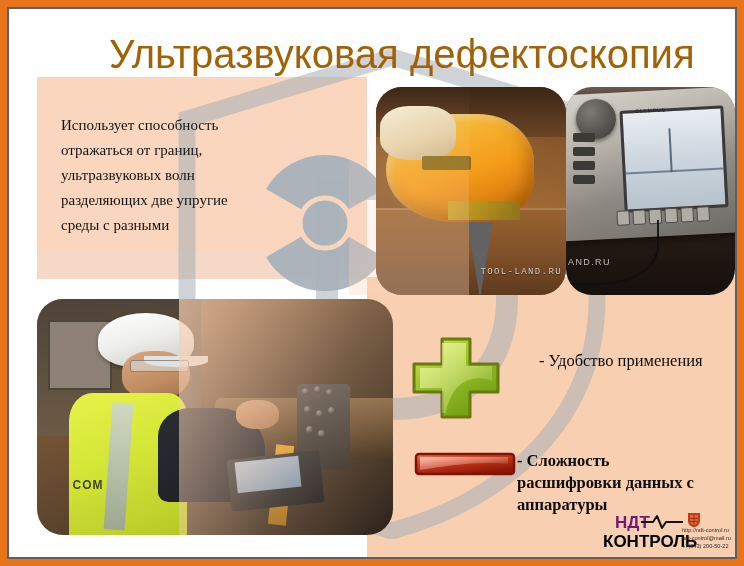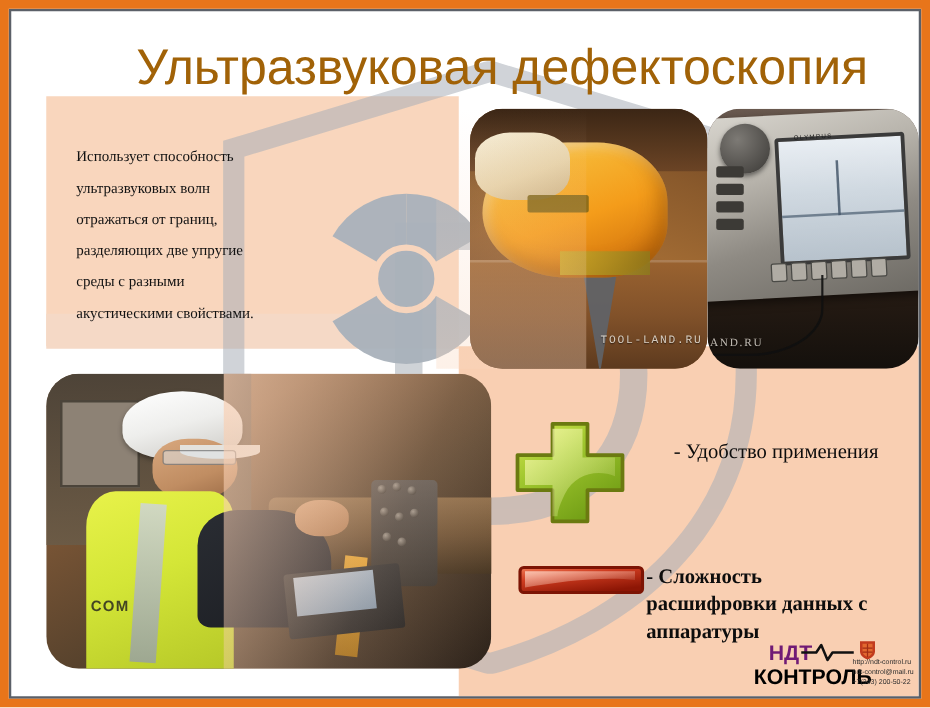--- a/index.html
+++ b/index.html
@@ -56,21 +56,21 @@
   
   .trefoil{
     position:absolute;left:236px;top:128px;width:160px;height:172px;z-index:8;
     opacity:.95;
   }
 
   
   .body-text{
     position:absolute;left:52px;top:104px;width:290px;
     font-family:"Liberation Serif",serif;
-    font-size:12px;line-height:25px;color:#131313;z-index:30;
+    font-size:15px;line-height:25px;color:#131313;z-index:30;
   }
   .body-text div{white-space:nowrap;}
 
   
   .photo{position:absolute;overflow:hidden;z-index:20;border-radius:26px;}
 
   
   .ph-glove{left:367px;top:78px;width:190px;height:208px;}
   .glove-bg{
     position:absolute;inset:0;
@@ -158,22 +158,22 @@
   .ol-btns i{
     display:block;width:22px;height:9px;margin:0 0 5px 2px;
     background:#3c3a36;border-radius:2px;
   }
   .ol-cable{
     position:absolute;left:-4%;top:64%;width:58%;height:30%;
     border:2px solid #101010;border-radius:0 0 60% 0;border-top:none;border-left:none;
     opacity:.9;
   }
   .wm-tool2{
-    position:absolute;left:2px;bottom:16px;
-    font-family:Liberation Serif, serif;font-size:9px;letter-spacing:1.4px;
+    position:absolute;left:2px;bottom:28px;
+    font-family:Liberation Sans, sans-serif;font-size:9px;letter-spacing:1.4px;
     color:#e8e3da;opacity:.8;text-shadow:0 1px 1px rgba(0,0,0,.7);
   }
 
   
   .ph-insp{left:28px;top:290px;width:356px;height:236px;}
   .in-bg{
     position:absolute;inset:0;
     background:linear-gradient(150deg,#6d4f33 0%,#7b5636 28%,#55412c 58%,#2b2119 100%);
   }
   .in-wall{
@@ -321,25 +321,24 @@
         <path d="M80 86 L21 52 A68 68 0 0 1 80 18 Z"></path>
       </g>
       <circle cx="80" cy="86" r="25" fill="#a9b2bb"></circle>
       <circle cx="80" cy="86" r="25" fill="none" stroke="#f9d6bd" stroke-width="5"></circle>
     </svg>
 
     <div class="title">Ультразвуковая дефектоскопия</div>
 
     <div class="body-text">
       <div>Использует способность</div>
+      <div>отражаться от границ,</div>
       <div>ультразвуковых волн</div>
-      <div>отражаться от границ,</div>
       <div>разделяющих две упругие</div>
       <div>среды с разными</div>
-      <div>акустическими свойствами.</div>
     </div>
 
     <div class="photo ph-glove">
       <div class="glove-bg"></div>
       <div class="glove-dark"></div>
       <div class="glove-plank"></div>
       <div class="glove-blade"></div>
       <div class="glove-hand"></div>
       <div class="glove-cuff"></div>
       <div class="glove-label"></div>

